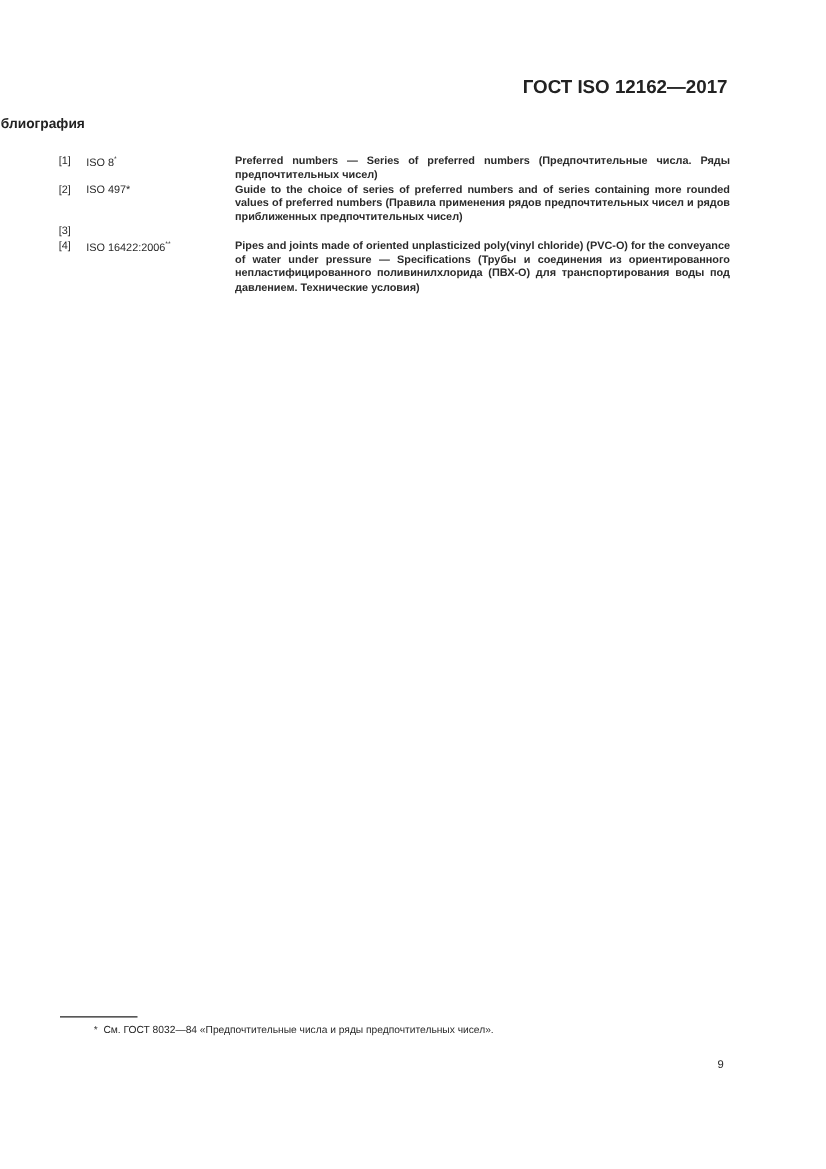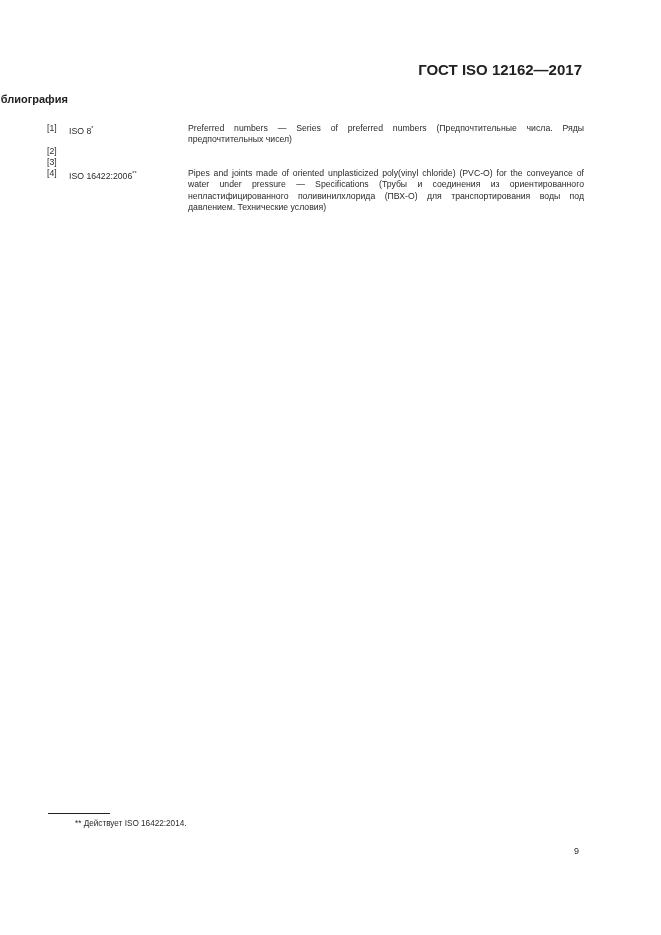--- a/index.html
+++ b/index.html
@@ -18,21 +18,21 @@
   }
   .title span { position: relative; left: -14px; }
   .biblio {
     position: absolute; top: 123px; left: 47px; width: 537px;
     font-size: 8.7px; line-height: 11.3px;
   }
   .entry { display: flex; }
   .num { width: 22px; flex: none; }
   .ref { width: 119px; flex: none; }
   .ref sup { font-size: 5.5px; vertical-align: 4px; }
-  .desc { flex: 1; text-align: justify; }
+  .desc { flex: 1; text-align: justify; font-weight: bold; }
   .fn-line {
     position: absolute; top: 813px; left: 48px; width: 62px;
     border-top: 1px solid #222;
   }
   .footnotes {
     position: absolute; top: 818px; left: 75px;
     font-size: 8.2px; line-height: 11.3px;
   }
   .page-num {
     position: absolute; top: 846px; left: 574px; font-size: 9px;
@@ -46,32 +46,34 @@
 <div class="title"><span>Библиография</span></div>
 
 <div class="biblio">
   <div class="entry">
     <span class="num">[1]</span>
     <span class="ref"><span>ISO 8</span><sup>*</sup></span>
     <span class="desc">Preferred numbers — Series of preferred numbers (Предпочтительные числа. Ряды предпочтительных чисел)</span>
   </div>
   <div class="entry">
     <span class="num">[2]</span>
+    <span class="ref"><span>ISO 497</span><span>*</span></span>
+    <span class="desc">Guide to the choice of series of preferred numbers and of series containing more rounded values of preferred numbers (Правила применения рядов предпочтительных чисел и рядов приближенных предпочтительных чисел)</span>
   </div>
   <div class="entry">
     <span class="num">[3]</span>
   </div>
   <div class="entry">
     <span class="num">[4]</span>
     <span class="ref"><span>ISO 16422:2006</span><sup>**</sup></span>
     <span class="desc">Pipes and joints made of oriented unplasticized poly(vinyl chloride) (PVC-O) for the conveyance of water under pressure — Specifications (Трубы и соединения из ориентированного непластифицированного поливинилхлорида (ПВХ-О) для транспортирования воды под давлением. Технические условия)</span>
   </div>
 </div>
 
 <div class="fn-line"></div>
 
 <div class="footnotes">
   <div>
-    <span>**</span> <span>Действует ISO 16422:2014.</span>
+    <span>*</span>&nbsp; <span>См. ГОСТ 8032—84 «Предпочтительные числа и ряды предпочтительных чисел».</span>
   </div>
 </div>
 
 <div class="page-num">9</div>
 
 </body></html>

